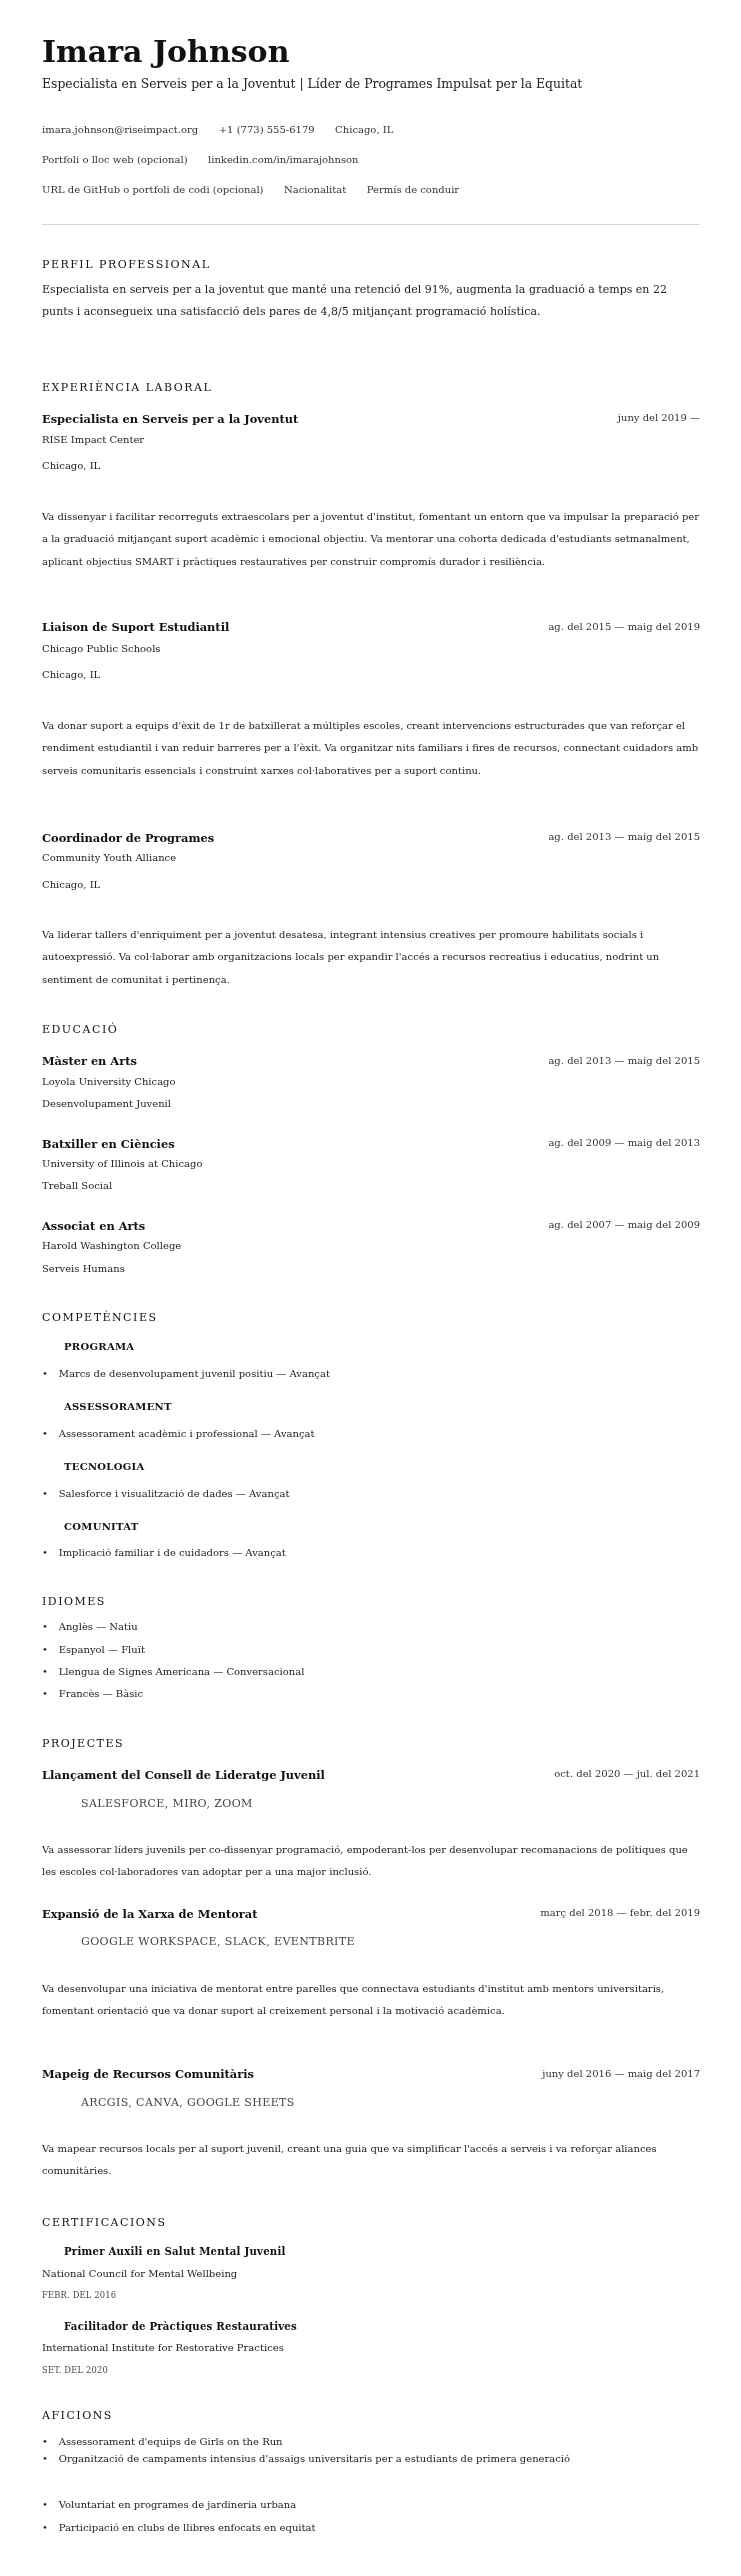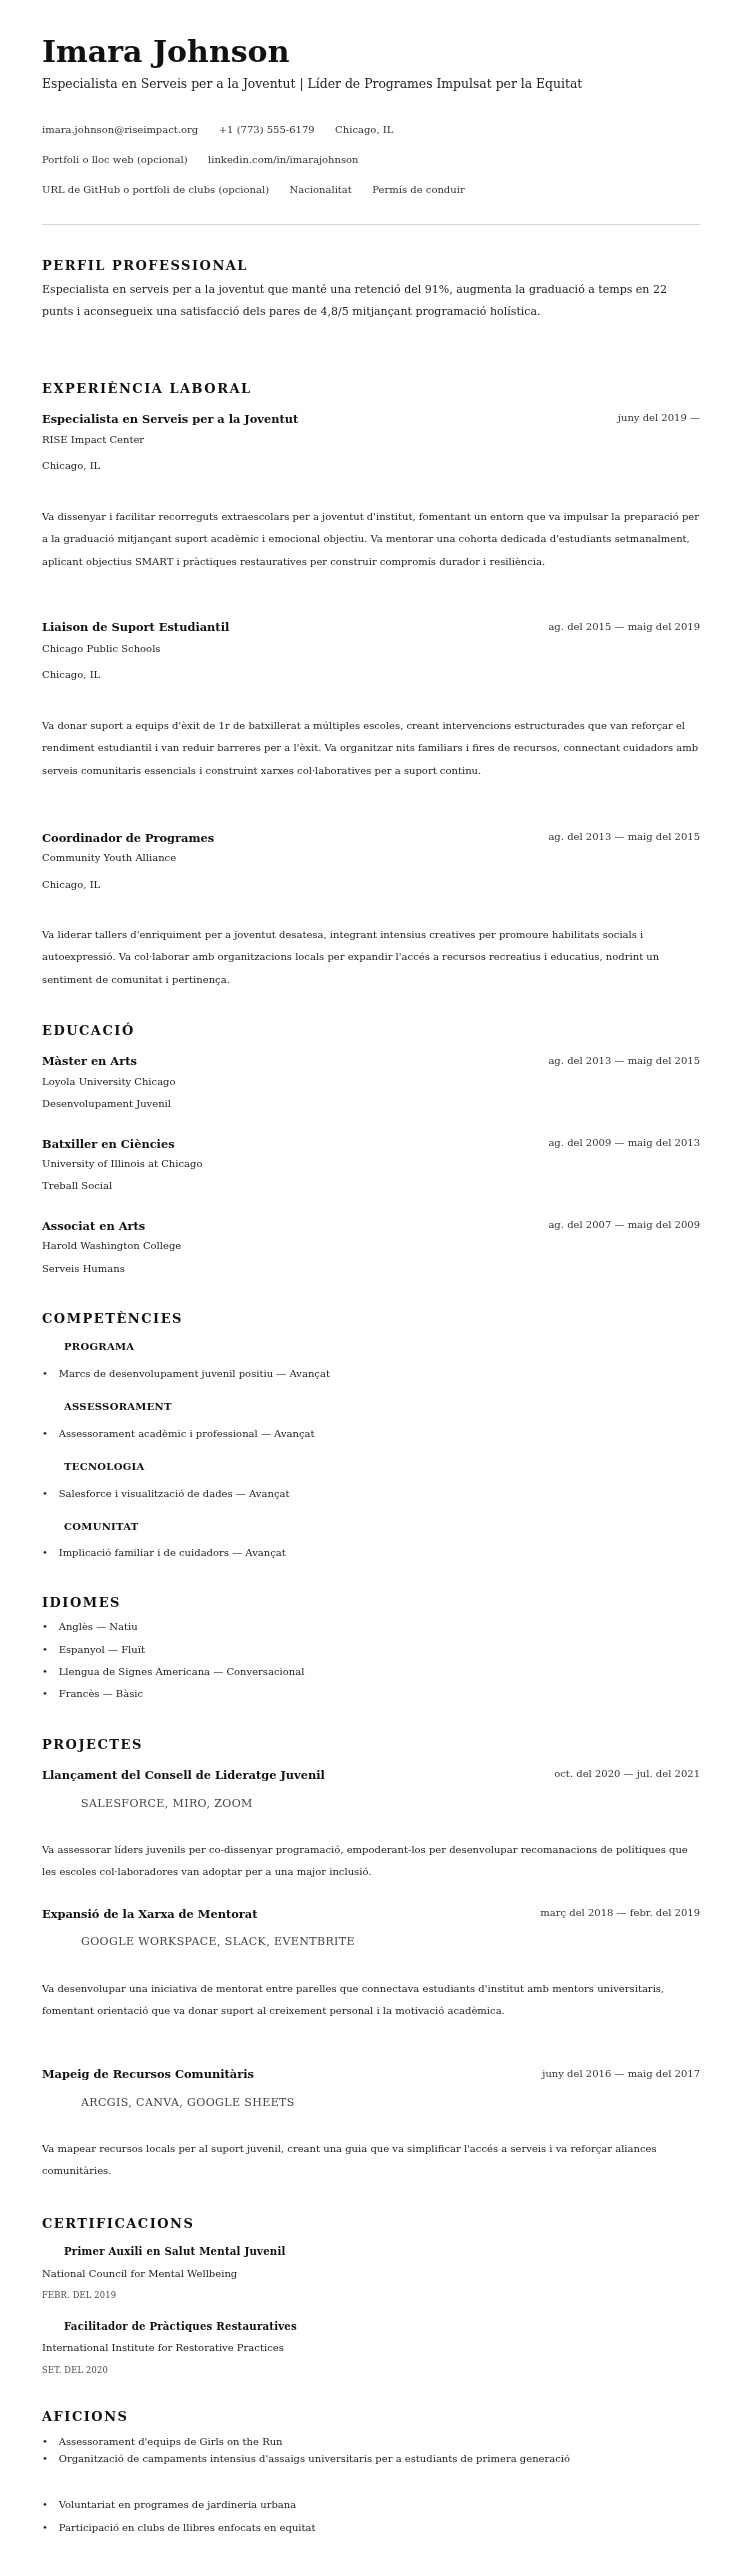--- a/index.html
+++ b/index.html
@@ -10,21 +10,21 @@
     font-family: "DejaVu Serif", serif;
     color: #222222;
     position: relative;
   }
   .page { position: absolute; left: 42px; top: 0; width: 658px; }
   .name { position: absolute; top: 35px; font-size: 30px; font-weight: bold; color: #111; line-height: 1.1; }
   .headline { position: absolute; top: 76px; font-size: 12.4px; color: #222; white-space: nowrap; }
   .contact-row { position: absolute; font-size: 10px; color: #333; white-space: nowrap; text-align: right; }
   .contact-row span { margin-right: 17.3px; }
   .divider { position: absolute; top: 224px; left: 0; width: 658px; height: 1.2px; background: #d6d6d9; }
-  .section-title { position: absolute; font-size: 13px; font-weight: bold; letter-spacing: 1.5px; color: #111; text-transform: uppercase; }
+  .section-title { position: absolute; font-size: 11px; font-weight: normal; letter-spacing: 1.5px; color: #111; text-transform: uppercase; }
   .summary { position: absolute; top: 279px; width: 658px; font-size: 11px; line-height: 21.6px; color: #222; }
   .entry-title { position: absolute; font-size: 11.4px; font-weight: bold; color: #111; white-space: nowrap; }
   .entry-date { position: absolute; right: 0; font-size: 10px; color: #333; white-space: nowrap; text-align: center; }
   .entry-sub { position: absolute; font-size: 10px; color: #222; white-space: nowrap; }
   .entry-desc { position: absolute; width: 658px; font-size: 10px; line-height: 22.4px; color: #222; }
   .tech { position: absolute; font-size: 11px; color: #444; letter-spacing: 0.4px; white-space: nowrap; margin-left: 39px; }
   .skill-cat { position: absolute; font-size: 10px; font-weight: bold; color: #111; letter-spacing: 0.3px; margin-left: 22px; }
   .bullet-item { position: absolute; font-size: 10px; color: #222; white-space: nowrap; }
   .bullet-item .dot { display: inline-block; width: 16.7px; }
   .bullet-wrap { position: absolute; width: 658px; font-size: 10px; line-height: 22px; color: #222; }
@@ -41,21 +41,21 @@
   <div class="contact-row" style="top:124px">
     <span>imara.johnson@riseimpact.org</span>
     <span>+1 (773) 555-6179</span>
     <span>Chicago, IL</span>
   </div>
   <div class="contact-row" style="top:154px">
     <span>Portfoli o lloc web (opcional)</span>
     <span>linkedin.com/in/imarajohnson</span>
   </div>
   <div class="contact-row" style="top:184px">
-    <span>URL de GitHub o portfoli de clubs (opcional)</span>
+    <span>URL de GitHub o portfoli de codi (opcional)</span>
     <span>Nacionalitat</span>
     <span>Permís de conduir</span>
   </div>
 
   <div class="divider"></div>
 
   <div class="section-title" style="top:258px">Perfil professional</div>
   <div class="summary">Especialista en serveis per a la joventut que manté una retenció del 91%, augmenta la graduació a temps en 22 punts i aconsegueix una satisfacció dels pares de 4,8/5 mitjançant programació holística.</div>
 
   <div class="section-title" style="top:381px">Experiència laboral</div>
@@ -146,21 +146,21 @@
     <div class="entry-date" style="top:2068px">juny del 2016 — maig del 2017</div>
     <div class="tech" style="top:2096px">ARCGIS, CANVA, GOOGLE SHEETS</div>
     <div class="entry-desc" style="top:2138px">Va mapear recursos locals per al suport juvenil, creant una guia que va simplificar l'accés a serveis i va reforçar aliances comunitàries.</div>
   </div>
 
   <div class="section-title" style="top:2216px">Certificacions</div>
 
   <div>
     <div class="skill-cat" style="top:2245px; font-size:10.2px; letter-spacing:0.2px">Primer Auxili en Salut Mental Juvenil</div>
     <div class="entry-sub" style="top:2268px">National Council for Mental Wellbeing</div>
-    <div class="cert-date" style="top:2290px">FEBR. DEL 2019</div>
+    <div class="cert-date" style="top:2290px">FEBR. DEL 2016</div>
   </div>
   <div>
     <div class="skill-cat" style="top:2320px; font-size:10.2px; letter-spacing:0.2px">Facilitador de Pràctiques Restauratives</div>
     <div class="entry-sub" style="top:2342px">International Institute for Restorative Practices</div>
     <div class="cert-date" style="top:2365px">SET. DEL 2020</div>
   </div>
 
   <div class="section-title" style="top:2409px">Aficions</div>
   <div class="bullet-item" style="top:2436px"><span class="dot">•</span><span>Assessorament d'equips de Girls on the Run</span></div>
   <div class="bullet-wrap" style="top:2448px"><span class="dot" style="display:inline-block;width:16.7px">•</span><span>Organització de campaments intensius d'assaigs universitaris per a estudiants de primera generació</span></div>

